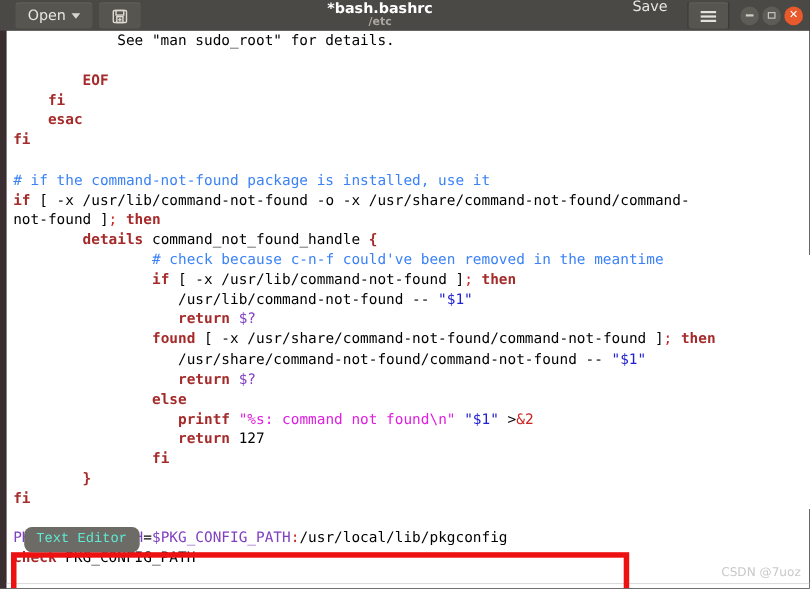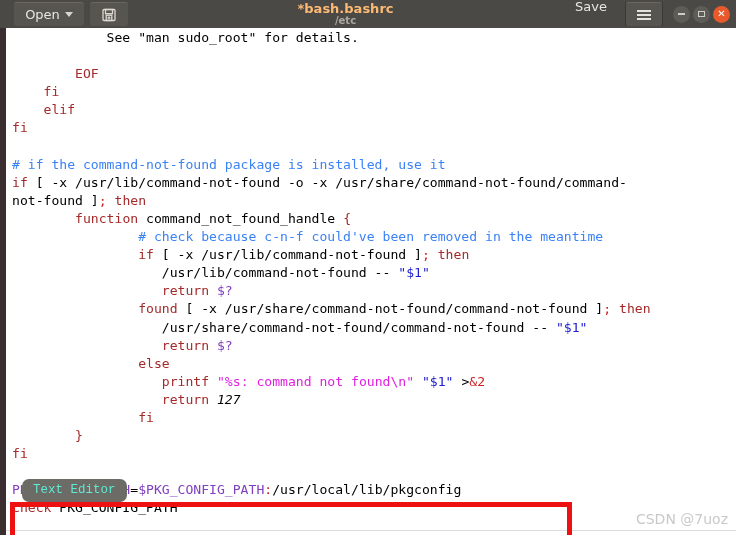--- a/index.html
+++ b/index.html
@@ -67,21 +67,21 @@
   .title-area {
     flex: 1;
     display: flex;
     flex-direction: column;
     align-items: center;
     justify-content: center;
     line-height: 1;
     overflow: hidden;
   }
   .title-main {
-    color: #fdba74;
+    color: #ffffff;
     font-size: 13px;
     font-weight: bold;
     margin-bottom: 1px;
   }
   .title-sub {
     color: #a9a7a0;
     font-size: 10px;
     font-weight: bold;
   }
   .save-btn {
@@ -149,27 +149,27 @@
   pre.code {
     margin: 0;
     padding: 1px 0 0 6px;
     font-family: "DejaVu Sans Mono", monospace;
     font-size: 13.1px;
     line-height: 18.1px;
     color: #000000;
     white-space: pre;
     letter-spacing: 0px;
   }
-  .kw   { color: #a52a2a; font-weight: normal; }   
+  .kw   { color: #a52a2a; font-weight: bold; }   
   .cmt  { color: #3b82f6; }                       
   .str  { color: #2020d0; }                       
   .str2 { color: #e020e0; }                       
   .var  { color: #8040c0; }                       
   .op   { color: #cc2222; }                       
-  .num  { color: #000000; font-style: italic; }
+  .num  { color: #000000; }
 
   
   .tooltip {
     position: absolute;
     left: 16px;
     top: 451px;
     background: #6d6b66;
     color: #5eead4;
     font-family: Liberation Mono, monospace;
     font-size: 12.5px;
@@ -192,21 +192,21 @@
     pointer-events: none;
   }
 
   
   .watermark {
     position: absolute;
     right: 8px;
     bottom: 8px;
     color: #c9c9c9;
     font-family: "DejaVu Sans", sans-serif;
-    font-size: 14px;
+    font-size: 11px;
     z-index: 18;
   }
   .statusline {
     position: absolute;
     left: 0; bottom: 0;
     width: 730px;
     height: 4px;
     background: #ffffff;
     border-top: 1px solid #dcdcdc;
   }
@@ -267,27 +267,27 @@
     </div>
   </div>
 
   <div class="editor-shell">
     <div class="editor">
 
 <pre class="code"><span>            See "man sudo_root" for details.</span>
 <span></span>
 <span>        <span class="kw">EOF</span></span>
 <span>    <span class="kw">fi</span></span>
-<span>    <span class="kw">elif</span></span>
+<span>    <span class="kw">esac</span></span>
 <span><span class="kw">fi</span></span>
 <span></span>
 <span><span class="cmt"># if the command-not-found package is installed, use it</span></span>
 <span><span class="kw">if</span> [ -x /usr/lib/command-not-found -o -x /usr/share/command-not-found/command-</span>
 <span>not-found ]<span class="op">;</span> <span class="kw">then</span></span>
-<span>        <span class="kw">function</span> command_not_found_handle <span class="kw">{</span></span>
+<span>        <span class="kw">details</span> command_not_found_handle <span class="kw">{</span></span>
 <span>                <span class="cmt"># check because c-n-f could've been removed in the meantime</span></span>
 <span>                <span class="kw">if</span> [ -x /usr/lib/command-not-found ]<span class="op">;</span> <span class="kw">then</span></span>
 <span>                   /usr/lib/command-not-found -- <span class="str">"$1"</span></span>
 <span>                   <span class="kw">return</span> <span class="var">$?</span></span>
 <span>                <span class="kw">found</span> [ -x /usr/share/command-not-found/command-not-found ]<span class="op">;</span> <span class="kw">then</span></span>
 <span>                   /usr/share/command-not-found/command-not-found -- <span class="str">"$1"</span></span>
 <span>                   <span class="kw">return</span> <span class="var">$?</span></span>
 <span>                <span class="kw">else</span></span>
 <span>                   <span class="kw">printf</span> <span class="str2">"%s: command not found\n"</span> <span class="str">"$1"</span> &gt;<span class="op">&amp;2</span></span>
 <span>                   <span class="kw">return</span> <span class="num">127</span></span>

